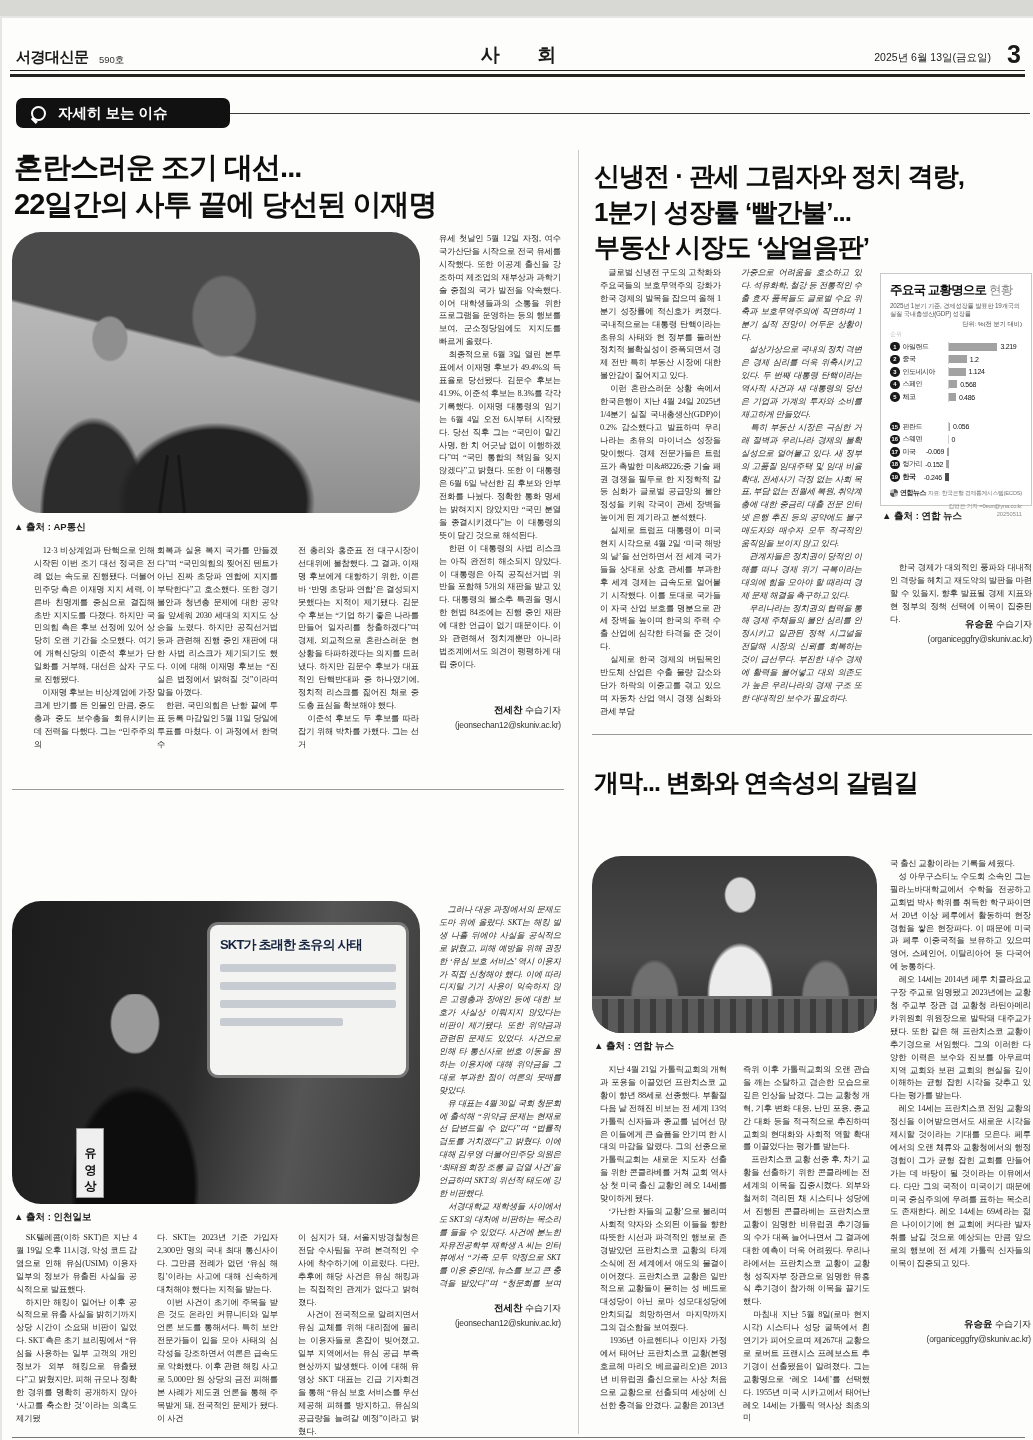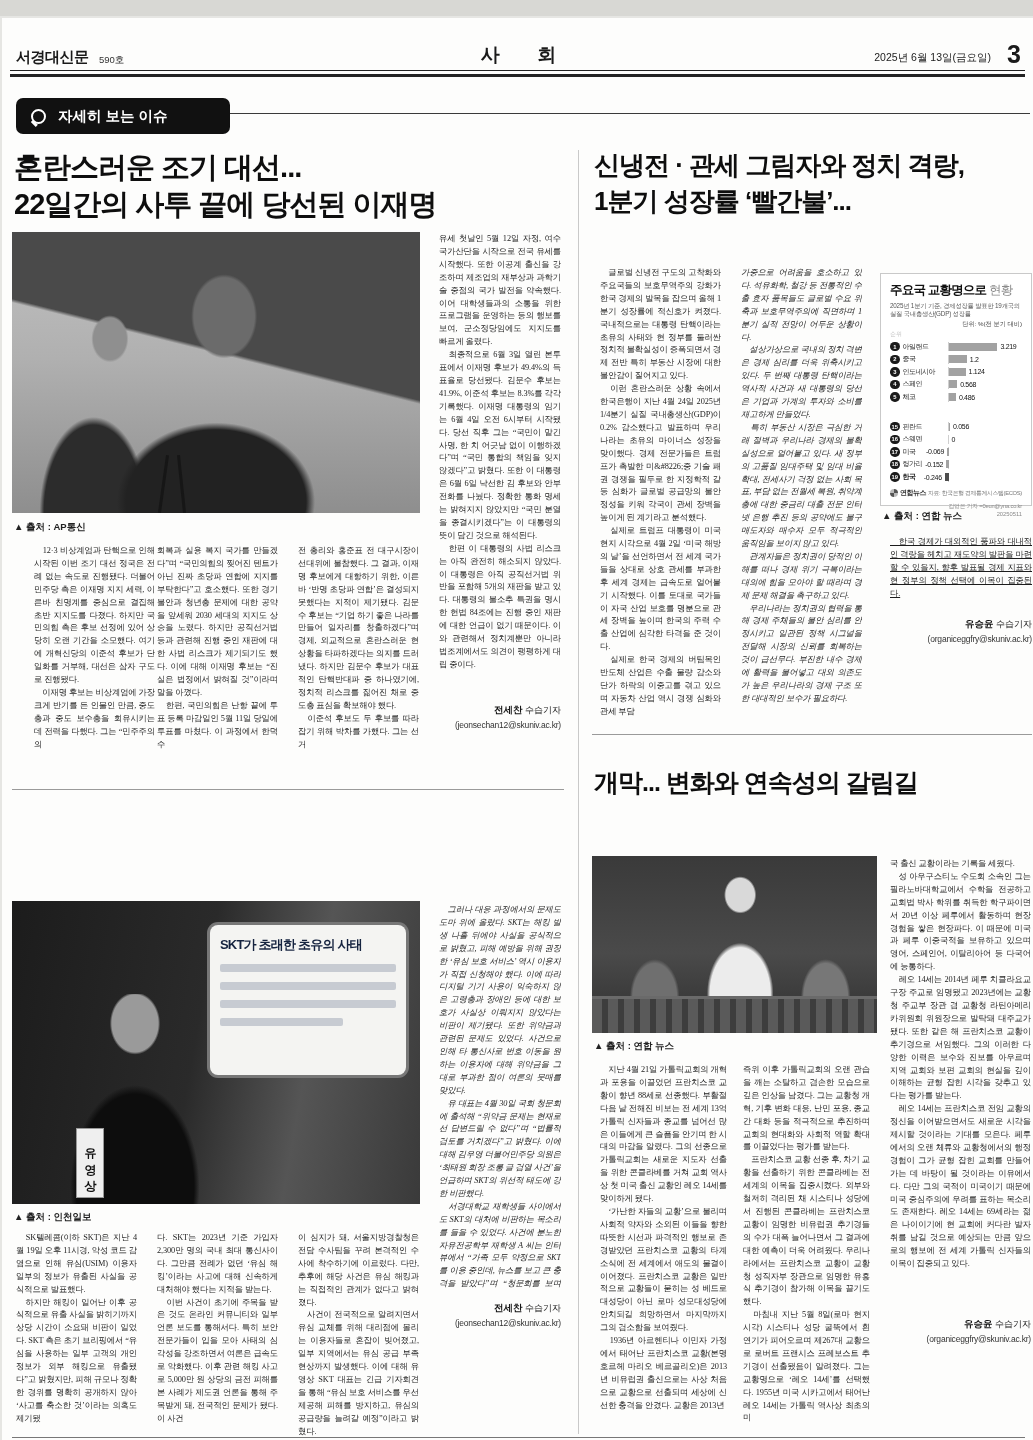--- a/index.html
+++ b/index.html
@@ -10,53 +10,53 @@
 
   
   .paper-name{left:14px;top:30px;font-size:15px;font-weight:700;letter-spacing:-0.5px;}
   .issue-no{left:97px;top:36px;font-size:9.5px;color:#333;}
   .section-title{left:0;top:24px;width:1033px;text-align:center;font-size:19px;font-weight:700;letter-spacing:16px;text-indent:16px;}
   .date-line{right:42px;top:33px;font-size:10.5px;color:#222;}
   .page-no{right:12px;top:22px;font-size:25px;font-weight:700;}
   .header-rule{left:8px;top:52px;width:1015px;height:3px;border-top:1px solid #232323;border-bottom:3px solid #232323;}
 
   
-  .issue-badge{left:14px;top:80px;width:214px;height:36px;background:#111;border-radius:7px;
+  .issue-badge{left:14px;top:80px;width:214px;height:30px;background:#111;border-radius:7px;
                display:flex;align-items:center;}
   .mag-icon{position:relative;width:15px;height:15px;margin-left:15px;flex:none;}
   .mag-icon .lens{position:absolute;right:0;top:0;width:11px;height:11px;border:2.5px solid #fff;border-radius:50%;}
   .mag-icon .handle{position:absolute;left:0;bottom:-1px;width:7px;height:2.5px;background:#fff;transform:rotate(45deg);}
   .issue-badge .lbl{color:#fff;font-size:14.5px;font-weight:700;margin-left:12px;letter-spacing:0;}
   .issue-line{left:228px;top:95px;width:800px;height:0;border-top:1px solid #3a3a3a;}
 
   
   .vdiv{left:576px;top:132px;width:0;height:1284px;border-left:1px solid #c9c9c9;}
   .hdiv-left{left:10px;top:771px;width:552px;border-top:1px solid #9a9a9a;}
   .hdiv-right{left:590px;top:716px;width:440px;border-top:1px solid #9a9a9a;}
   .bottom-rule{left:10px;top:1419px;width:1013px;border-top:1.5px solid #777;}
 
   
   .headline{font-weight:700;color:#0e0e0e;letter-spacing:-1px;line-height:1.26;}
   .hl-election{left:12px;top:131px;font-size:29px;}
-  .hl-economy{left:592px;top:130px;font-size:26px;line-height:1.37;}
+  .hl-economy{left:592px;top:141px;font-size:26px;line-height:1.37;}
   .hl-skt{left:12px;top:794px;font-size:24px;line-height:1.38;}
   .hl-pope{left:592px;top:748px;font-size:25px;line-height:1.35;}
 
   
   .caption{font-size:9.5px;font-weight:700;color:#222;}
   .byline{text-align:right;font-size:9px;color:#111;}
   .byline .nm{font-weight:700;font-size:9.5px;}
   .byline .em{display:block;font-size:8.5px;color:#333;margin-top:3px;letter-spacing:-0.2px;}
 
   
   .body-col{font-family:"Liberation Serif",serif;font-size:8.3px;line-height:12.9px;
             text-align:justify;color:#1c1c1c;white-space:pre-line;overflow:hidden;letter-spacing:-0.1px;}
 
   
-  .photo{overflow:hidden;}
+  .photo{overflow:hidden;border-radius:29px;}
   .ph-election{left:10px;top:214px;width:408px;height:281px;
     background:
       radial-gradient(55px 70px at 52% 30%,#6b6b6b 0 55%,rgba(0,0,0,0) 60%),
       radial-gradient(30px 38px at 24% 38%,#8f8f8f 0 55%,rgba(0,0,0,0) 62%),
       linear-gradient(14deg,rgba(0,0,0,0) 55%,#4a4a4a 56%) ,
       radial-gradient(150px 120px at 50% 96%,#222 0 60%,rgba(0,0,0,0) 66%),
       radial-gradient(90px 160px at 20% 100%,#2c2c2c 0 55%,rgba(0,0,0,0) 60%),
       linear-gradient(180deg,#c2c2c2 0%,#b0b0b0 45%,#8e8e8e 100%);}
   .mic{position:absolute;bottom:0;width:3px;height:58px;background:#161616;}
   .ph-skt{left:10px;top:883px;width:408px;height:303px;background:linear-gradient(100deg,#1c1c1c 0%,#2a2a2a 45%,#555 70%,#3a3a3a 100%);}
@@ -152,20 +152,21 @@
 　최종적으로 6월 3일 열린 본투표에서 이재명 후보가 49.4%의 득표율로 당선됐다. 김문수 후보는 41.9%, 이준석 후보는 8.3%를 각각 기록했다. 이재명 대통령의 임기는 6월 4일 오전 6시부터 시작됐다. 당선 직후 그는 “국민이 맡긴 사명, 한 치 어긋남 없이 이행하겠다”며 “국민 통합의 책임을 잊지 않겠다”고 밝혔다. 또한 이 대통령은 6월 6일 낙선한 김 후보와 안부 전화를 나눴다. 정확한 통화 명세는 밝혀지지 않았지만 “국민 분열을 종결시키겠다”는 이 대통령의 뜻이 담긴 것으로 해석된다.
 　한편 이 대통령의 사법 리스크는 아직 완전히 해소되지 않았다. 이 대통령은 아직 공직선거법 위반을 포함해 5개의 재판을 받고 있다. 대통령의 불소추 특권을 명시한 헌법 84조에는 진행 중인 재판에 대한 언급이 없기 때문이다. 이와 관련해서 정치계뿐만 아니라 법조계에서도 의견이 팽팽하게 대립 중이다.</div>
   <div class="abs byline" style="left:437px;top:686px;width:122px;">
     <span class="nm">전세찬</span> <span>수습기자</span>
     <span class="em">(jeonsechan12@skuniv.ac.kr)</span>
   </div>
 
   <div class="abs headline hl-economy">
     <div>신냉전 · 관세 그림자와 정치 격랑,</div>
     <div>1분기 성장률 ‘빨간불’...</div>
+    <div>부동산 시장도 ‘살얼음판’</div>
   </div>
   <div class="abs body-col" style="left:598px;top:249px;width:121px;height:452px;">　글로벌 신냉전 구도의 고착화와 주요국들의 보호무역주의 강화가 한국 경제의 발목을 잡으며 올해 1분기 성장률에 적신호가 켜졌다. 국내적으로는 대통령 탄핵이라는 초유의 사태와 현 정부를 둘러싼 정치적 불확실성이 증폭되면서 경제 전반 특히 부동산 시장에 대한 불안감이 짙어지고 있다.
 　이런 혼란스러운 상황 속에서 한국은행이 지난 4월 24일 2025년 1/4분기 실질 국내총생산(GDP)이 0.2% 감소했다고 발표하며 우리나라는 초유의 마이너스 성장을 맞이했다. 경제 전문가들은 트럼프가 촉발한 미&amp;#8226;중 기술 패권 경쟁을 필두로 한 지정학적 갈등 심화가 글로벌 공급망의 불안정성을 키워 각국이 관세 장벽을 높이게 된 계기라고 분석했다.
 　실제로 트럼프 대통령이 미국 현지 시각으로 4월 2일 ‘미국 해방의 날’을 선언하면서 전 세계 국가들을 상대로 상호 관세를 부과한 후 세계 경제는 급속도로 얼어붙기 시작했다. 이를 토대로 국가들이 자국 산업 보호를 명분으로 관세 장벽을 높이며 한국의 주력 수출 산업에 심각한 타격을 준 것이다.
 　실제로 한국 경제의 버팀목인 반도체 산업은 수출 물량 감소와 단가 하락의 이중고를 겪고 있으며 자동차 산업 역시 경쟁 심화와 관세 부담</div>
   <div class="abs body-col" style="left:739px;top:249px;width:121px;height:452px;font-style:italic;">가중으로 어려움을 호소하고 있다. 석유화학, 철강 등 전통적인 수출 효자 품목들도 글로벌 수요 위축과 보호무역주의에 직면하며 1분기 실적 전망이 어두운 상황이다.
 　설상가상으로 국내의 정치 격변은 경제 심리를 더욱 위축시키고 있다. 두 번째 대통령 탄핵이라는 역사적 사건과 새 대통령의 당선은 기업과 가계의 투자와 소비를 재고하게 만들었다.
 　특히 부동산 시장은 극심한 거래 절벽과 우리나라 경제의 불확실성으로 얼어붙고 있다. 새 정부의 고품질 임대주택 및 임대 비율 확대, 전세사기 걱정 없는 사회 목표, 부담 없는 전월세 복원, 취약계층에 대한 중금리 대출 전문 인터넷 은행 추진 등의 공약에도 불구 매도자와 매수자 모두 적극적인 움직임을 보이지 않고 있다.
 　관계자들은 정치권이 당적인 이해를 떠나 경제 위기 극복이라는 대의에 힘을 모아야 할 때라며 경제 문제 해결을 촉구하고 있다.
 　우리나라는 정치권의 협력을 통해 경제 주체들의 불안 심리를 안정시키고 일관된 정책 시그널을 전달해 시장의 신뢰를 회복하는 것이 급선무다. 부진한 내수 경제에 활력을 불어넣고 대외 의존도가 높은 우리나라의 경제 구조 또한 대대적인 보수가 필요하다.</div>
@@ -262,21 +263,21 @@
       <span class="c-logo">
           <span class="c-logo-mark"></span>
           <span>연합뉴스</span>
         </span>
       <span class="c-source">자료: 한국은행 경제통계시스템(ECOS)</span>
     </div>
     <div class="c-credit">김영은 기자 =0eun@yna.co.kr</div>
     <div class="c-date">20250511</div>
   </div>
   <div class="abs caption" style="left:880px;top:492px;">▲ 출처 : 연합 뉴스</div>
-  <div class="abs body-col" style="left:888px;top:518px;width:142px;height:72px;text-decoration:underline;">　한국 경제가 대외적인 풍파와 대내적인 격랑을 헤치고 재도약의 발판을 마련할 수 있을지, 향후 발표될 경제 지표와 현 정부의 정책 선택에 이목이 집중된다.</div>
+  <div class="abs body-col" style="left:888px;top:544px;width:142px;height:72px;">　한국 경제가 대외적인 풍파와 대내적인 격랑을 헤치고 재도약의 발판을 마련할 수 있을지, 향후 발표될 경제 지표와 현 정부의 정책 선택에 이목이 집중된다.</div>
   <div class="abs byline" style="left:888px;top:600px;width:142px;">
     <span class="nm">유승윤</span> <span>수습기자</span>
     <span class="em">(organiceggfry@skuniv.ac.kr)</span>
   </div>
 
   <div class="abs photo ph-skt">
     <span class="skt-man"></span>
     <span class="skt-slide">
       <span class="st">SKT가 초래한 초유의 사태</span>
       <span class="bullet" style="display:block;"></span>

